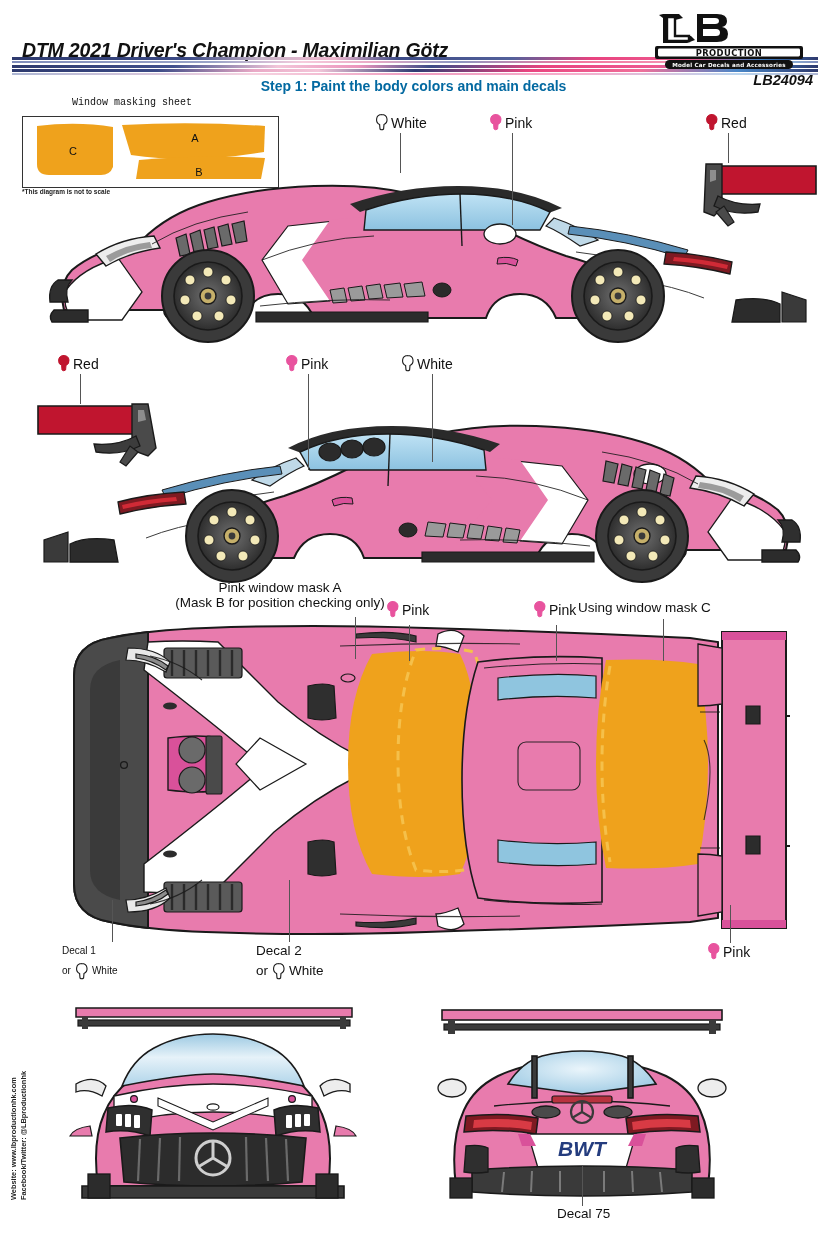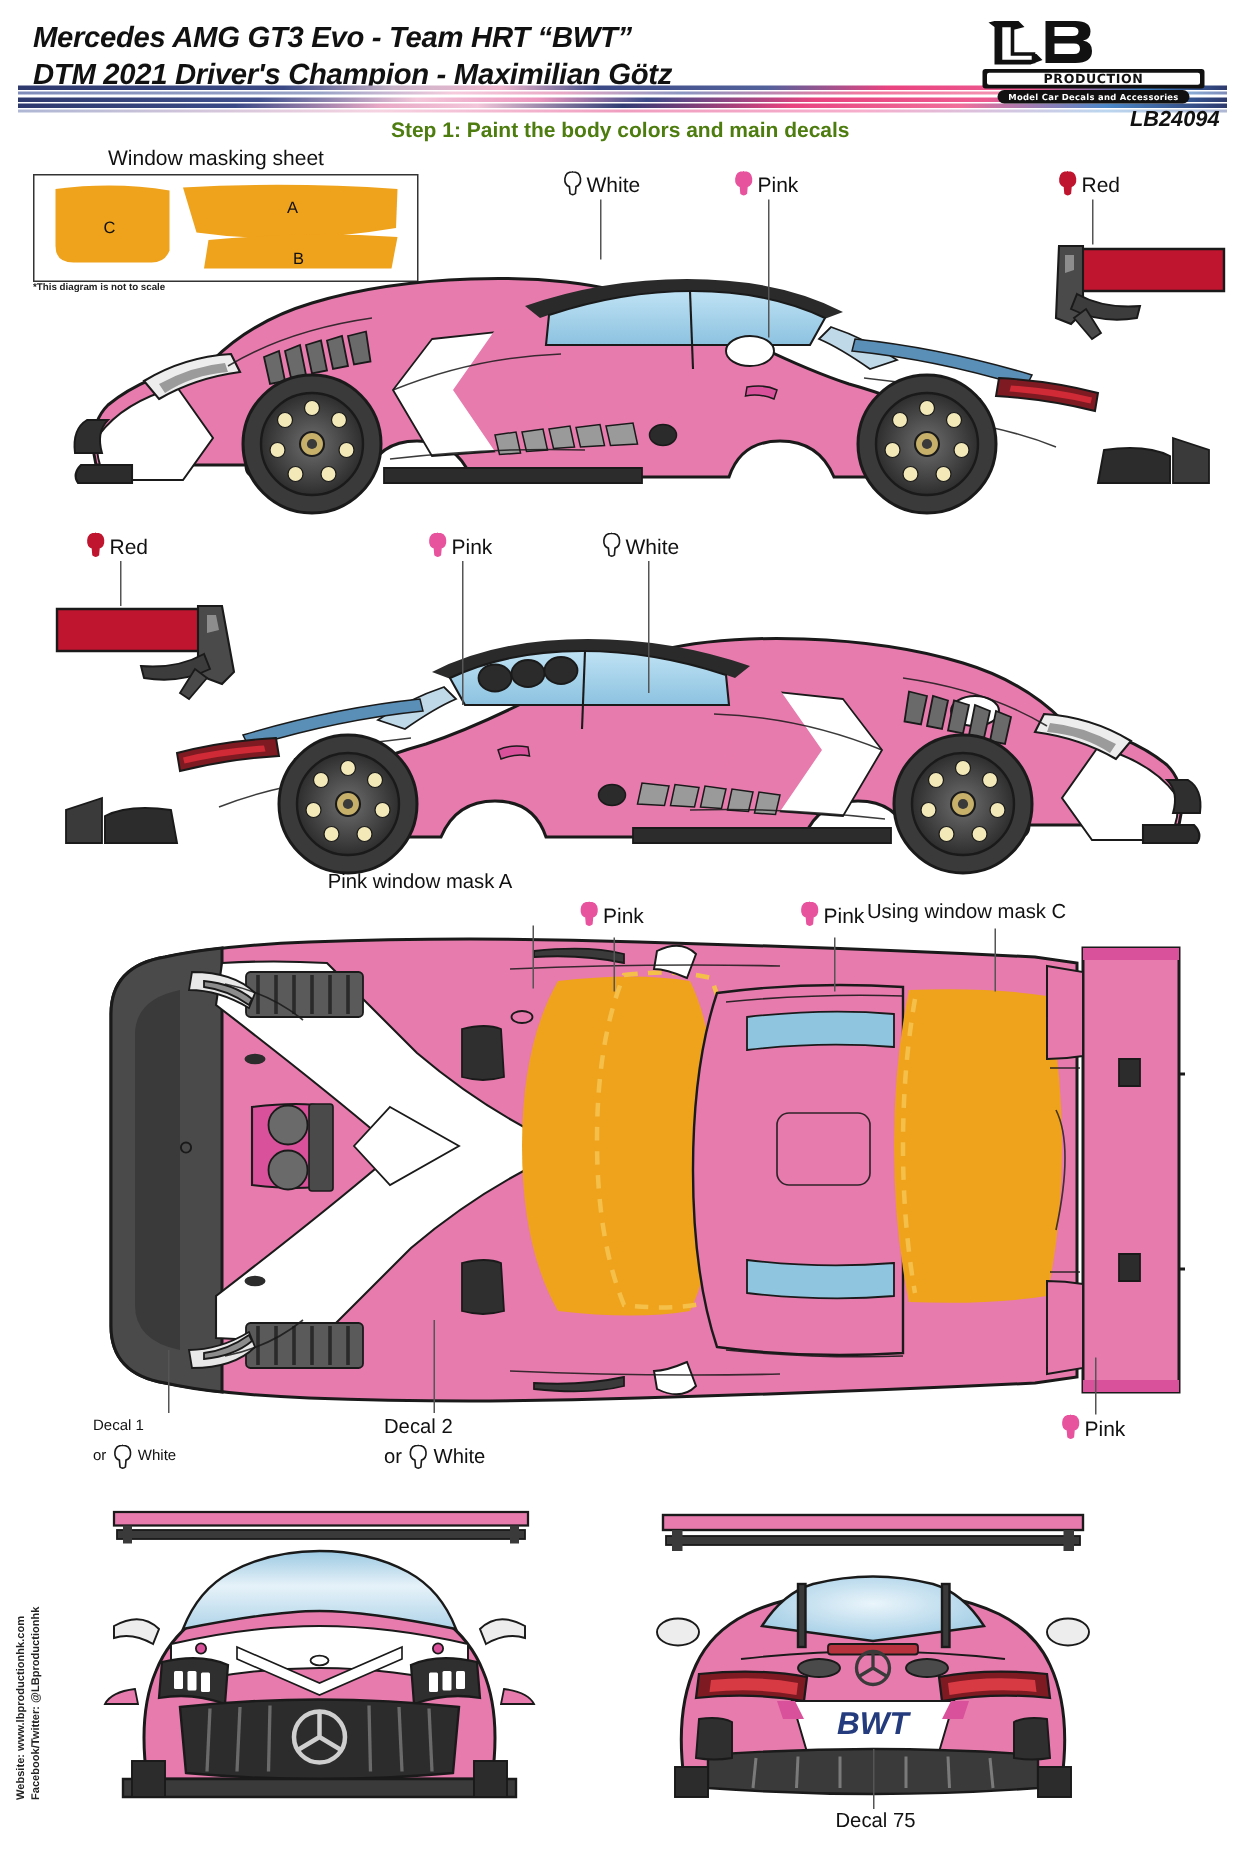--- a/index.html
+++ b/index.html
@@ -36,24 +36,24 @@
         #2f3c73 50%,#e8437f 64%,#f06f9a 78%,#4a87c8 90%,#2e3a6e 100%);}
   .s-e{top:16px;height:2px;background:
         linear-gradient(90deg,#aeb7d4 0%,#f6d3e1 30%,#f09ec0 50%,#f6aecc 70%,#bcd6ef 90%,#aeb7d4 100%);}
 
   
   #logo{right:10px;top:8px;width:176px;height:62px;}
   #lb-code{right:14px;top:72px;font-style:italic;font-weight:700;font-size:14.5px;}
 
   
   #step1{left:0;top:78px;width:827px;text-align:center;
-         color:#4d7c0f;font-weight:700;font-size:14px;}
+         color:#0369a1;font-weight:700;font-size:14px;}
 
   
-  #mask-title{left:72px;top:97px;font-size:14px;}
+  #mask-title{left:72px;top:97px;font-size:10px;font-family:Liberation Mono, monospace;}
   #mask-box{left:22px;top:116px;width:255px;height:70px;
             border:1px solid #333;background:#fff;}
   #mask-note{left:22px;top:188px;font-size:6.5px;font-weight:700;color:#222;}
 
   
   .callout{display:flex;align-items:center;gap:1px;font-size:14px;white-space:nowrap;}
   .blob{width:17px;height:19px;flex:0 0 auto;}
   .lead{background:#555;width:1px;position:absolute;}
 
   
@@ -64,21 +64,20 @@
   #vert{left:-51px;top:1120px;width:140px;transform:rotate(-90deg);
         transform-origin:50% 50%;font-size:7.4px;font-weight:700;line-height:10px;color:#222;}
 
   svg{display:block;}
 </style>
 </head>
 <body>
 
 <div class="abs" id="header">
 
-  <div class="abs title-line" id="title1">Mercedes AMG GT3 Evo - Team HRT “BWT”</div>
   <div class="abs title-line" id="title2">DTM 2021 Driver's Champion - Maximilian Götz</div>
 
   <div class="abs" id="stripes">
     <div class="stripe s-a"></div>
     <div class="stripe s-b"></div>
     <div class="stripe s-c"></div>
     <div class="stripe s-d"></div>
     <div class="stripe s-e"></div>
   </div>
 
@@ -536,20 +535,21 @@
       <path d="M110 36 q30 6 52 24"></path>
       <path d="M110 284 q30 -6 52 -24"></path>
       <path d="M300 26 q92 -4 180 -2"></path>
       <path d="M300 294 q92 4 180 2"></path>
     </g>
   </svg>
 </div>
 
 <div class="abs fig-label-c" style="left:130px;top:580px;width:300px;">
   <div>Pink window mask A</div>
+  <div>(Mask B for position checking only)</div>
 </div>
 <div class="abs lead" style="left:355px;top:617px;height:42px;"></div>
 
 <div class="abs lead" style="left:409px;top:625px;height:36px;"></div>
 <div class="abs callout" style="left:384px;top:600px;">
   <svg class="blob" viewBox="0 0 17 19">
     <path d="M8.5 1.5 q5 0 5.5 4.5 q.4 4.2 -3 5.4 l-.4 4.6 q-1.8 1.6 -3.6 0 l-.4 -4.6
              q-3.4 -1.2 -3 -5.4 q.5 -4.5 5.4 -4.5 z" fill="#E8539E" stroke="#E8539E" stroke-width="1"></path>
   </svg>
   <span>Pink</span>

